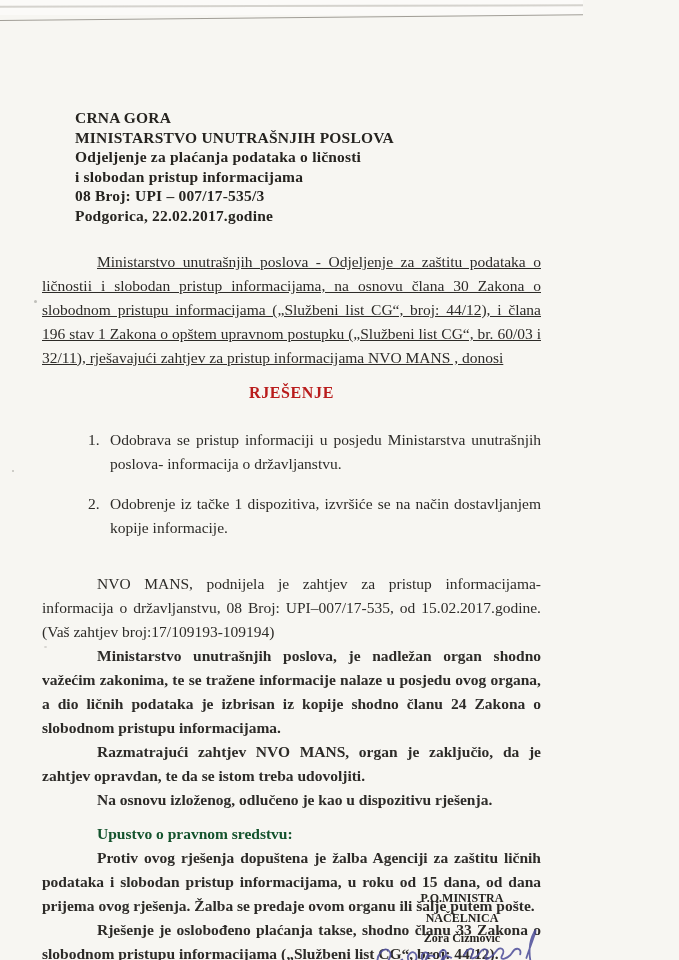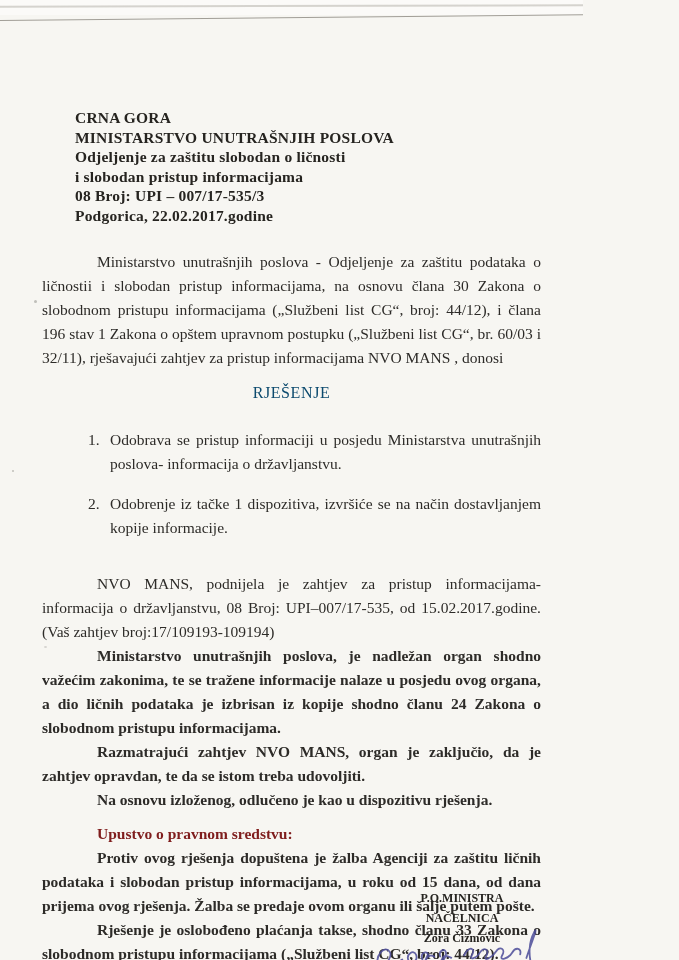--- a/index.html
+++ b/index.html
@@ -54,28 +54,28 @@
     color:#262420;
     letter-spacing:.2px;
   }
   .body-par{
     margin:0;
     font-size:15.5px;
     line-height:24px;
     text-align:justify;
     text-indent:55px;
   }
-  .intro{margin-top:25px;}
+  .intro{margin-top:25px;text-decoration:underline;}
   .center-heading{
     margin:0;
     text-align:center;
     font-size:16px;
-    font-weight:normal;
+    font-weight:bold;
     letter-spacing:.6px;
-    color:#0c4a6e;
+    color:#b91c1c;
   }
   .h-rjesenje{margin-top:14px;}
   .h-obrazlozenje{margin-top:26px;}
   .ruling-list{
     margin:26px 0 0 0;
     padding:0;
     list-style:none;
   }
   .ruling-item{
     display:flex;
@@ -94,21 +94,21 @@
     text-align:justify;
   }
   .expl-first{margin-top:32px;}
   .no-indent-follow{margin-top:0;font-weight:bold;}
   .remedy-heading{
     margin:10px 0 0 0;
     font-size:15.5px;
     line-height:24px;
     font-weight:bold;
     text-indent:55px;
-    color:#7f1d1d;
+    color:#14532d;
   }
   .signature{
     position:absolute;
     top:888px;
     left:372px;
     width:180px;
     text-align:center;
     font-weight:bold;
     font-size:12px;
     line-height:20px;
@@ -133,21 +133,21 @@
   <div class="speck s2"></div>
   <div class="speck s3"></div>
   <div class="speck s4"></div>
   <div class="speck s5"></div>
 
   <div class="content">
 
     <div class="letterhead">
       <div>CRNA GORA</div>
       <div>MINISTARSTVO UNUTRAŠNJIH POSLOVA</div>
-      <div>Odjeljenje za zaštitu slobodan o ličnosti</div>
+      <div>Odjeljenje za plaćanja podataka o ličnosti</div>
       <div>i  slobodan pristup informacijama</div>
       <div>08 Broj: UPI – 007/17-535/3</div>
       <div>Podgorica, 22.02.2017.godine</div>
     </div>
 
     <p class="body-par intro">Ministarstvo unutrašnjih poslova - Odjeljenje za zaštitu podataka o ličnostii i slobodan pristup informacijama, na osnovu člana 30 Zakona o slobodnom pristupu informacijama („Službeni list CG“, broj: 44/12), i člana 196 stav 1 Zakona o opštem upravnom postupku („Službeni list CG“, br. 60/03 i 32/11), rješavajući zahtjev za pristup informacijama NVO MANS , donosi</p>
 
     <h2 class="center-heading h-rjesenje">RJEŠENJE</h2>
 
     <ol class="ruling-list">

